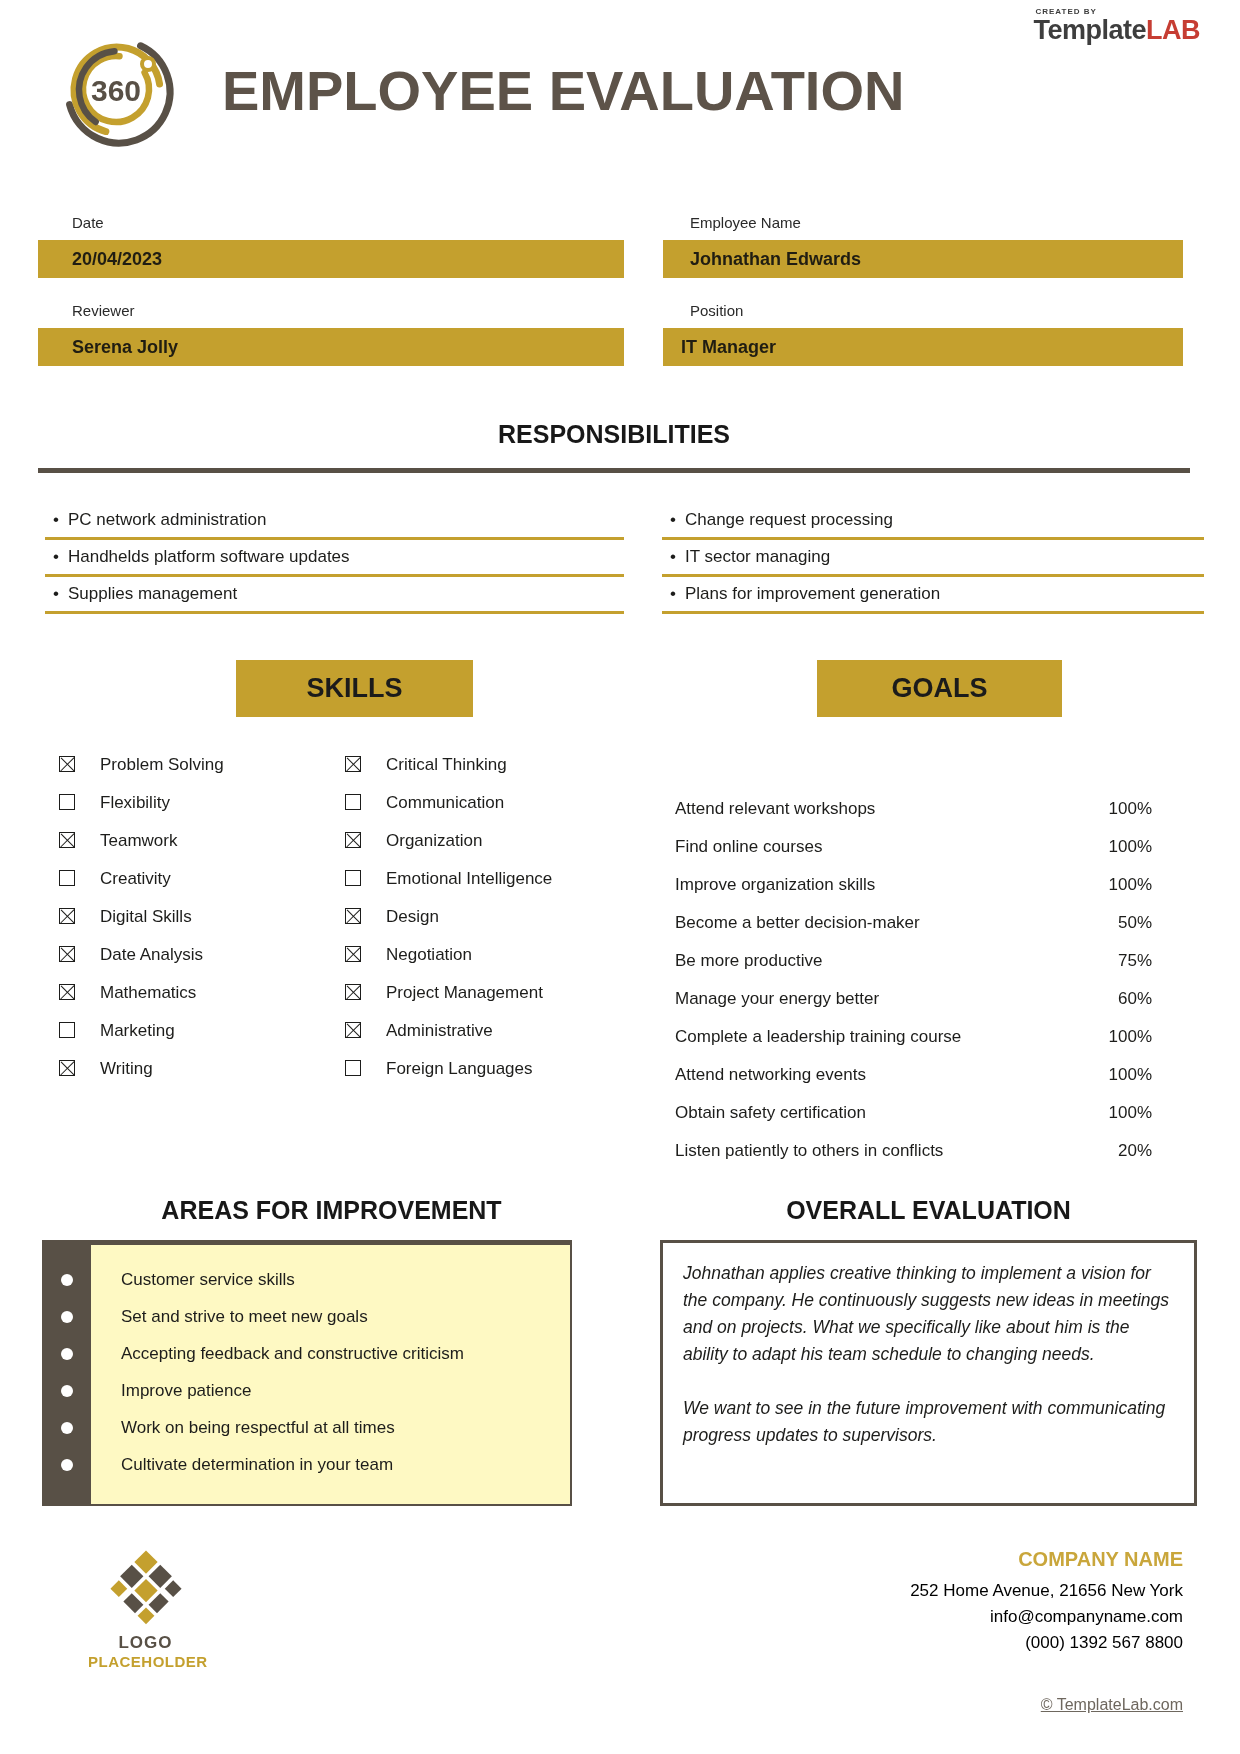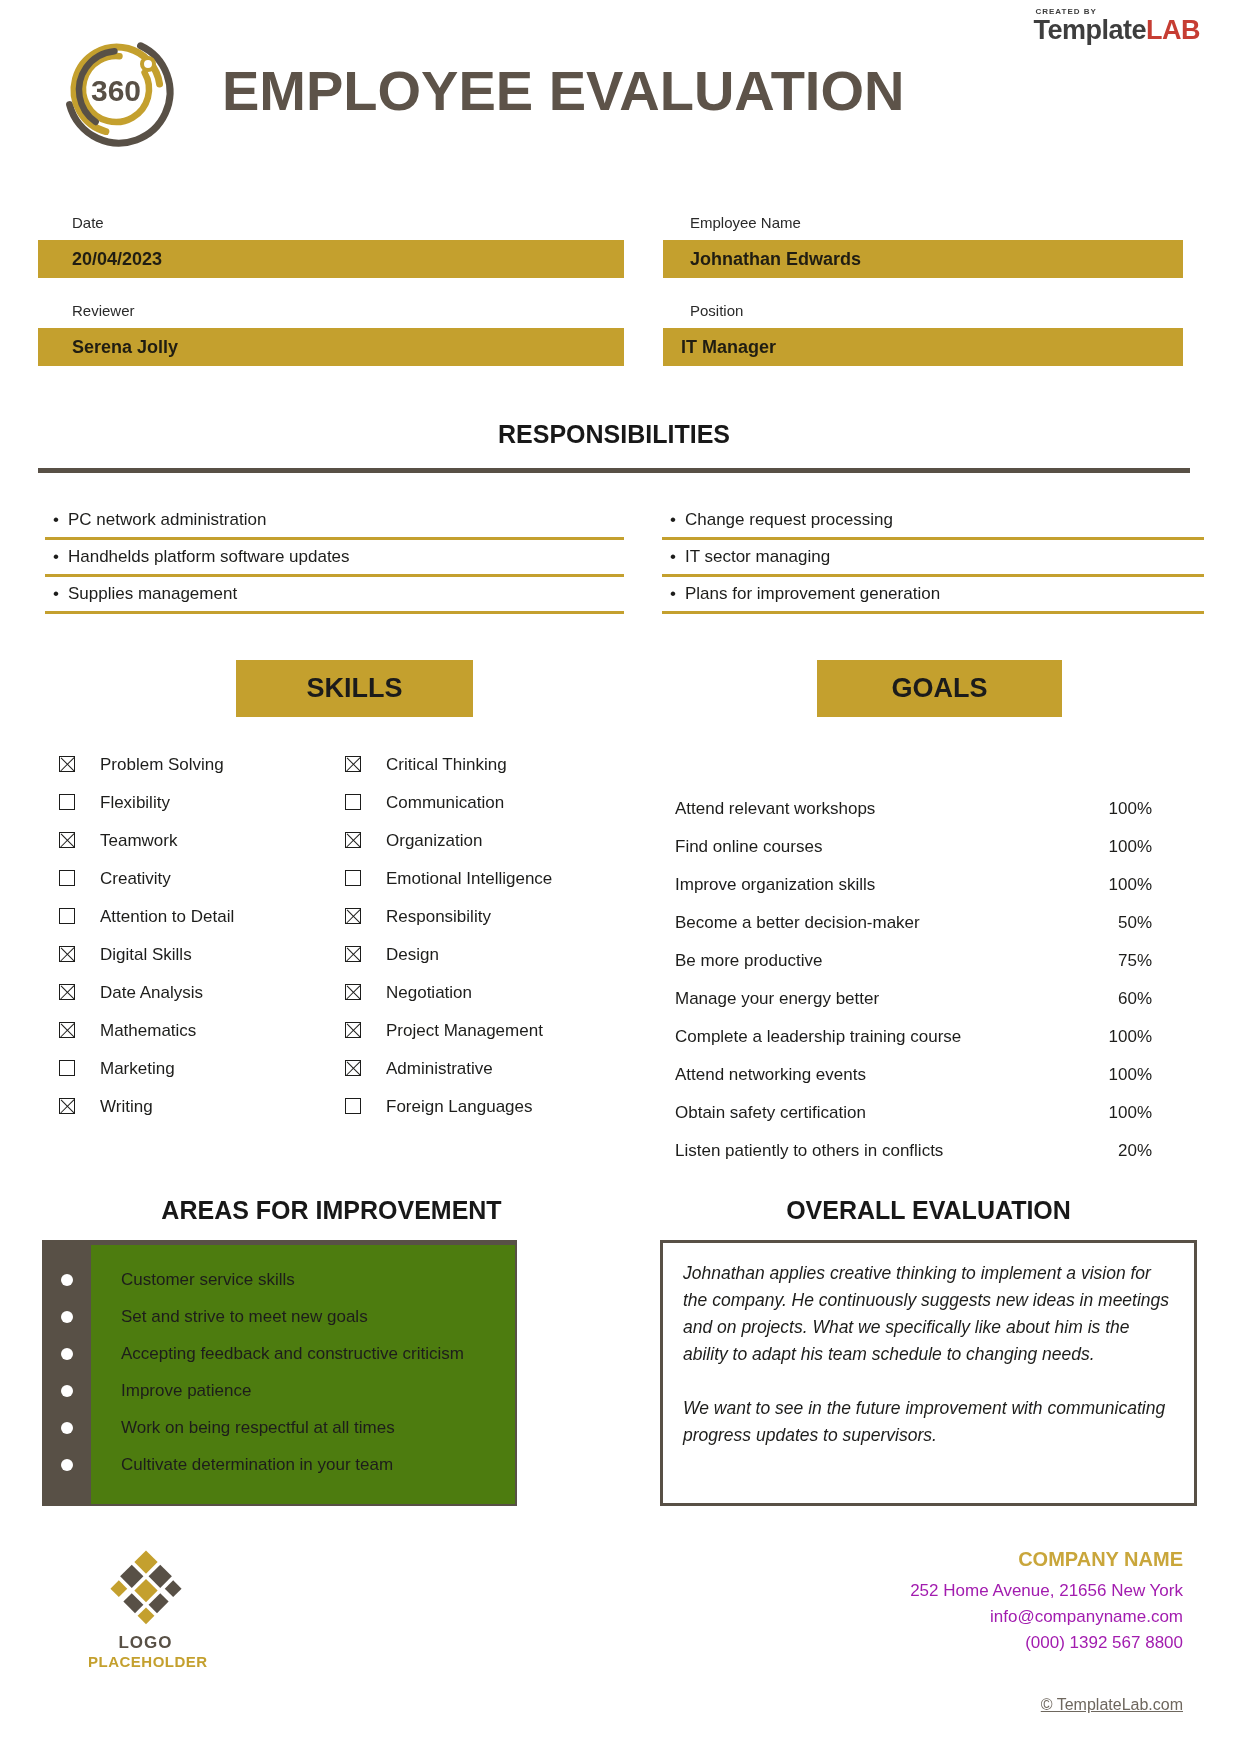--- a/index.html
+++ b/index.html
@@ -56,41 +56,41 @@
   .cb.checked::after{transform:rotate(-45deg);}
   .sl{position:absolute;top:0;height:38px;display:flex;align-items:center;font-size:17px;}
   .sl.l1{left:62px;} .sl.l2{left:348px;}
   .goals-list{position:absolute;left:663px;top:790px;width:489px;}
   .goal-row{height:38px;display:flex;align-items:center;font-size:17px;}
   .goal-row .glabel{padding-left:12px;}
   .goal-row .pct{margin-left:auto;text-align:right;}
   
   .box-heading{position:absolute;top:1196px;text-align:center;font-size:25px;font-weight:800;color:#181818;}
   .areas-box{
-    position:absolute;left:42px;top:1240px;width:475px;height:266px;
-    border:2px solid var(--brown);border-top-width:5px;background:#4d7c0f;
+    position:absolute;left:42px;top:1240px;width:530px;height:266px;
+    border:2px solid var(--brown);border-top-width:5px;background:#fef9c3;
   }
   .areas-strip{position:absolute;left:0;top:0;width:47px;height:100%;background:var(--brown);}
   .areas-items{position:absolute;left:0;top:16px;width:100%;}
   .area-row{height:37px;display:flex;align-items:center;}
   .area-dot{width:12px;height:12px;border-radius:50%;background:#fff;margin-left:17px;flex:0 0 12px;}
   .area-text{margin-left:48px;font-size:17px;}
   .overall-box{
     position:absolute;left:660px;top:1240px;width:537px;height:266px;
     border:3px solid var(--brown);padding:17px 20px;font-size:17.5px;line-height:27px;
   }
   .overall-box p{margin-bottom:27px;font-style:italic;}
   
   .logo-ph{position:absolute;left:88px;top:1545px;width:115px;text-align:center;}
   .logo-ph svg{display:block;margin:0 auto;}
   .lp-line1{font-size:17px;font-weight:800;color:var(--brown);letter-spacing:1px;margin-top:2px;}
   .lp-line2{font-size:15px;font-weight:700;color:var(--gold);letter-spacing:0.5px;}
   .company{position:absolute;right:57px;top:1548px;text-align:right;}
   .company .cname{font-size:20px;font-weight:800;color:#C9A63B;margin-bottom:7px;}
-  .company .cline{font-size:17px;line-height:26px;color:#a21caf;margin-left:44px;}
+  .company .cline{font-size:17px;line-height:26px;color:#000000;margin-left:44px;}
   .copyright{position:absolute;right:57px;top:1696px;font-size:16px;color:#6E675E;text-decoration:underline;cursor:pointer;}
 </style>
 </head>
 <body>
 
 <div class="page">
 
   <div class="tl-logo">
     <span class="tl-createdby">CREATED BY</span>
     <span class="tl-word"><span>Template</span><span class="tl-lab">LAB</span></span>
@@ -185,26 +185,20 @@
         <span class="sl l2">Organization</span>
       </div>
 
       <div class="skill-row">
         <span class="cb c1"></span>
         <span class="sl l1">Creativity</span>
         <span class="cb c2"></span>
         <span class="sl l2">Emotional Intelligence</span>
       </div>
 
-      <div class="skill-row">
-        <span class="cb c1"></span>
-        <span class="sl l1">Attention to Detail</span>
-        <span class="cb c2 checked"></span>
-        <span class="sl l2">Responsibility</span>
-      </div>
 
       <div class="skill-row">
         <span class="cb c1 checked"></span>
         <span class="sl l1">Digital Skills</span>
         <span class="cb c2 checked"></span>
         <span class="sl l2">Design</span>
       </div>
 
       <div class="skill-row">
         <span class="cb c1 checked"></span>

